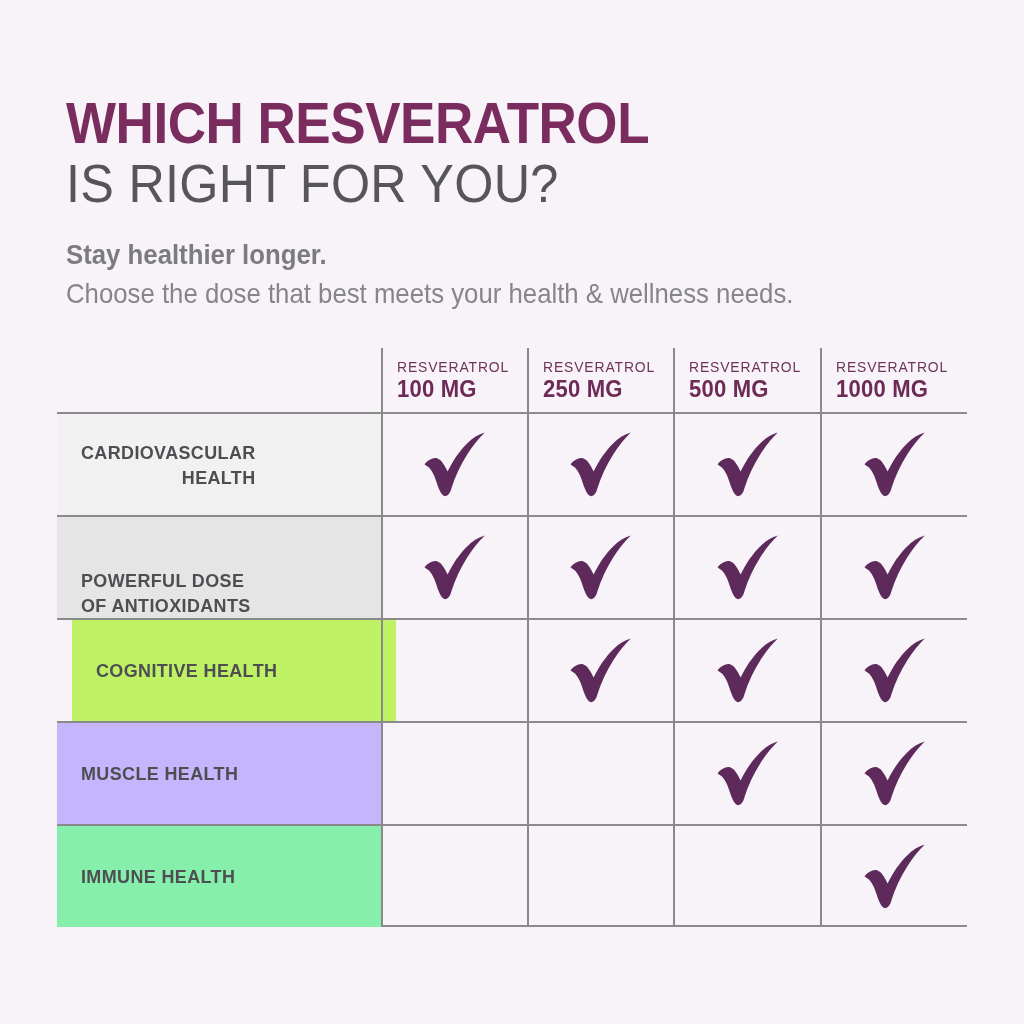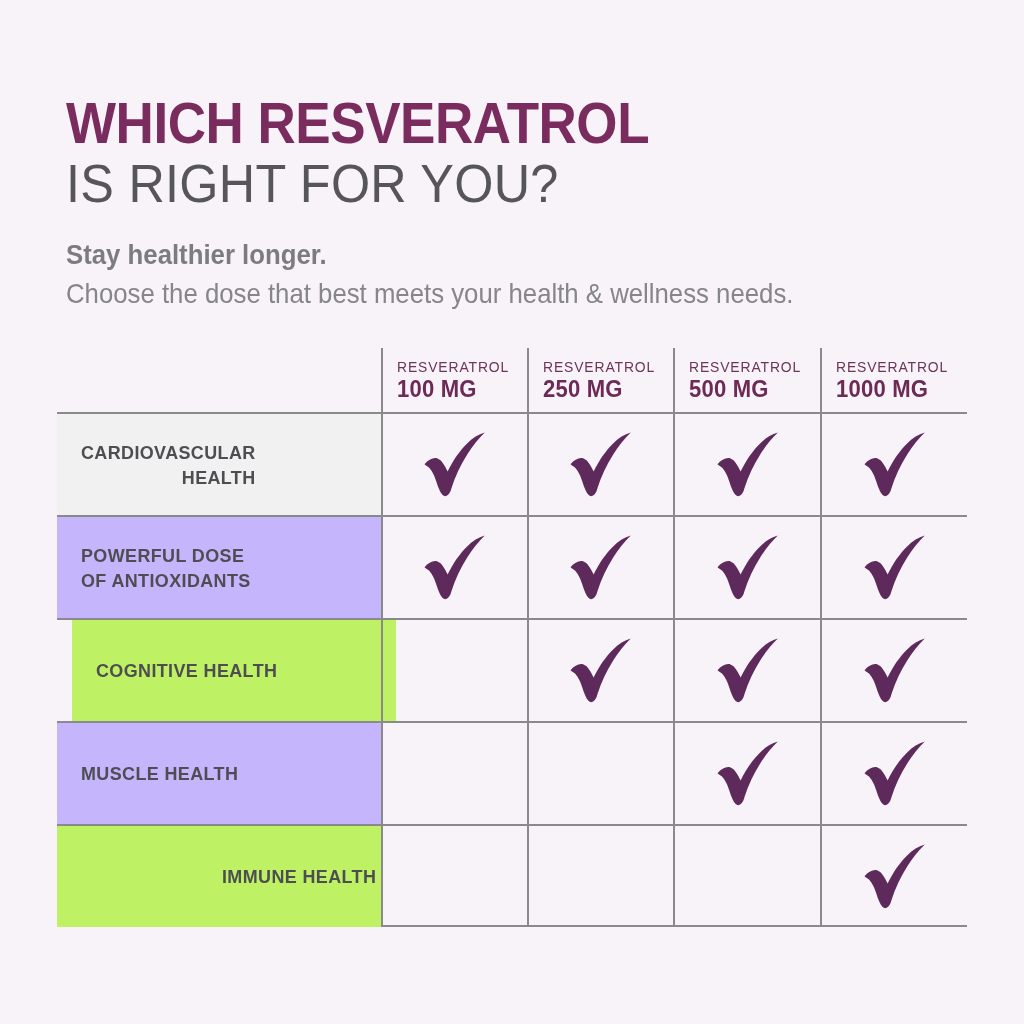--- a/index.html
+++ b/index.html
@@ -243,21 +243,21 @@
             <svg class="check" viewBox="0 0 70 66">
   <path d="M4.5 32.2 C8.5 27.5 13.5 25.0 17.5 26.4 C21.2 27.7 24.4 32.4 27.6 39.6
            C33.0 28.2 40.0 18.4 47.4 11.2 C52.6 6.1 58.4 2.3 64.8 0.6
            C58.6 6.4 52.6 14.0 47.2 22.6 C40.6 33.1 35.2 44.6 31.6 55.8
            L30.4 59.6 C28.0 64.2 25.0 65.4 22.4 62.8 C20.3 60.7 18.4 56.0 16.2 49.2
            C13.6 41.2 10.2 35.5 6.0 33.6 Z" fill="#5e2a5c"></path>
 </svg>
           </div>
         </div>
         <div class="row" style="top: 103px; border-top-color: rgb(138, 138, 138);">
-          <div class="row-label" style="background: #c4b5fd;">
+          <div class="row-label" style="background: #e5e5e5; align-items: flex-end;">
             <span style="color: rgb(78, 78, 82);">POWERFUL DOSE
 OF ANTIOXIDANTS</span>
           </div>
           <div class="cell" style="left: 324px; width: 146px; border-left-color: rgb(138, 138, 138);">
             <svg class="check" viewBox="0 0 70 66">
   <path d="M4.5 32.2 C8.5 27.5 13.5 25.0 17.5 26.4 C21.2 27.7 24.4 32.4 27.6 39.6
            C33.0 28.2 40.0 18.4 47.4 11.2 C52.6 6.1 58.4 2.3 64.8 0.6
            C58.6 6.4 52.6 14.0 47.2 22.6 C40.6 33.1 35.2 44.6 31.6 55.8
            L30.4 59.6 C28.0 64.2 25.0 65.4 22.4 62.8 C20.3 60.7 18.4 56.0 16.2 49.2
            C13.6 41.2 10.2 35.5 6.0 33.6 Z" fill="#5e2a5c"></path>
@@ -343,21 +343,21 @@
             <svg class="check" viewBox="0 0 70 66">
   <path d="M4.5 32.2 C8.5 27.5 13.5 25.0 17.5 26.4 C21.2 27.7 24.4 32.4 27.6 39.6
            C33.0 28.2 40.0 18.4 47.4 11.2 C52.6 6.1 58.4 2.3 64.8 0.6
            C58.6 6.4 52.6 14.0 47.2 22.6 C40.6 33.1 35.2 44.6 31.6 55.8
            L30.4 59.6 C28.0 64.2 25.0 65.4 22.4 62.8 C20.3 60.7 18.4 56.0 16.2 49.2
            C13.6 41.2 10.2 35.5 6.0 33.6 Z" fill="#5e2a5c"></path>
 </svg>
           </div>
         </div>
         <div class="row last-row" style="top: 412px; border-top-color: rgb(138, 138, 138); border-bottom-color: rgb(138, 138, 138);">
-          <div class="row-label" style="background: #bef264; justify-content: flex-end;">
+          <div class="row-label" style="background: #86efac;">
             <span style="color: rgb(78, 78, 82);">IMMUNE HEALTH</span>
           </div>
           <div class="cell" style="left: 324px; width: 146px; border-left-color: rgb(138, 138, 138);"></div>
           <div class="cell" style="left: 470px; width: 146px; border-left-color: rgb(138, 138, 138);"></div>
           <div class="cell" style="left: 616px; width: 147px; border-left-color: rgb(138, 138, 138);"></div>
           <div class="cell" style="left: 763px; width: 147px; border-left-color: rgb(138, 138, 138);">
             <svg class="check" viewBox="0 0 70 66">
   <path d="M4.5 32.2 C8.5 27.5 13.5 25.0 17.5 26.4 C21.2 27.7 24.4 32.4 27.6 39.6
            C33.0 28.2 40.0 18.4 47.4 11.2 C52.6 6.1 58.4 2.3 64.8 0.6
            C58.6 6.4 52.6 14.0 47.2 22.6 C40.6 33.1 35.2 44.6 31.6 55.8

